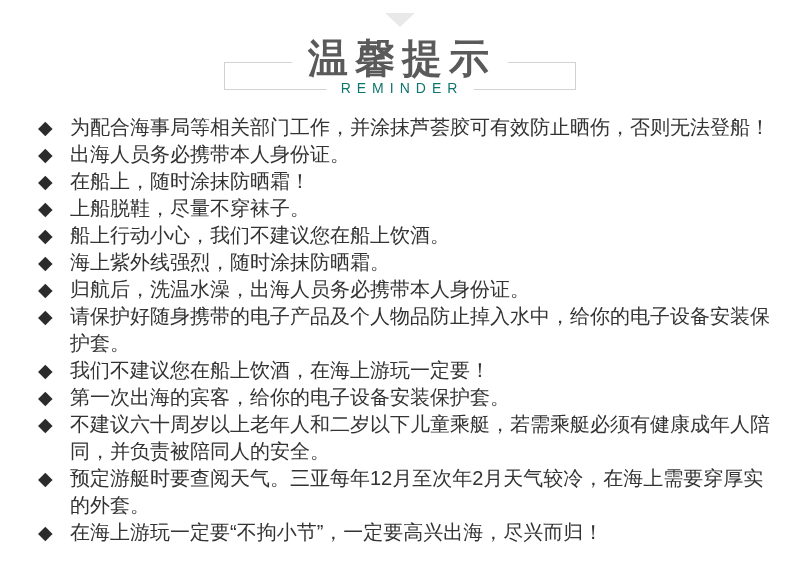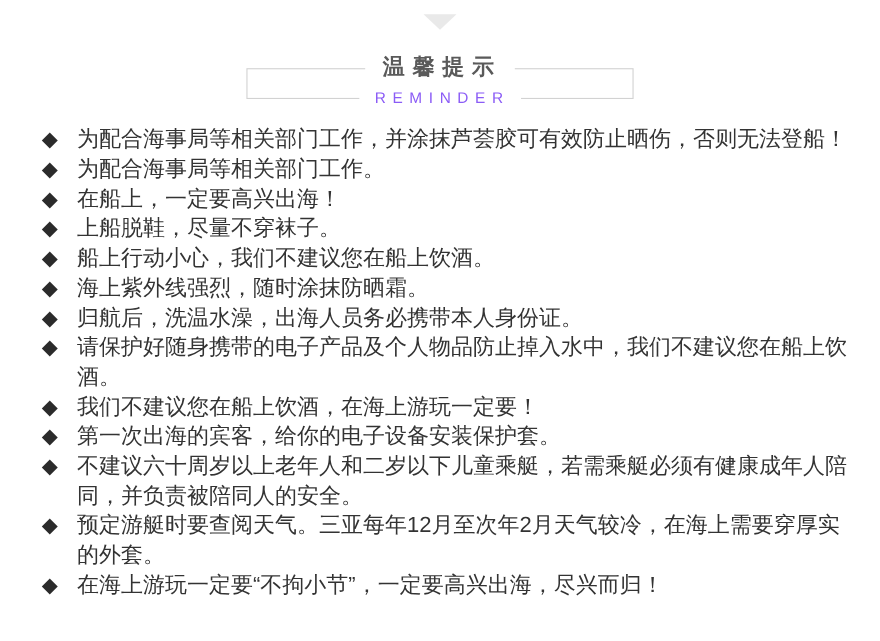--- a/index.html
+++ b/index.html
@@ -32,36 +32,36 @@
     border: 1px solid #d2d2d2;
   }
   .title {
     position: absolute;
     margin: 0;
     top: 0;
     left: 50%;
     transform: translate(-50%, -58%);
     background: #ffffff;
     padding: 0 12px 0 16px;
-    font-size: 20px;
+    font-size: 40px;
     font-weight: bold;
     letter-spacing: 7px;
     color: #5a5a5a;
     white-space: nowrap;
   }
   .subtitle {
     position: absolute;
     bottom: 0;
     left: 50%;
     transform: translate(-50%, 46%);
     background: #ffffff;
     padding: 0 10px 0 14px;
     font-size: 14px;
     letter-spacing: 6px;
-    color: #8b5cf6;
+    color: #0f766e;
     white-space: nowrap;
   }
   
   .tips {
     list-style: none;
     margin: 0;
     padding: 24px 26px 0 38px;
   }
   .tips li {
     display: flex;
@@ -94,45 +94,45 @@
     <div class="subtitle">REMINDER</div>
   </div>
 
   <ul class="tips">
     <li>
       <span class="bullet">◆</span>
       <span class="tip">为配合海事局等相关部门工作，并涂抹芦荟胶可有效防止晒伤，否则无法登船！</span>
     </li>
     <li>
       <span class="bullet">◆</span>
-      <span class="tip">为配合海事局等相关部门工作。</span>
+      <span class="tip">出海人员务必携带本人身份证。</span>
     </li>
     <li>
       <span class="bullet">◆</span>
-      <span class="tip">在船上，一定要高兴出海！</span>
+      <span class="tip">在船上，随时涂抹防晒霜！</span>
     </li>
     <li>
       <span class="bullet">◆</span>
       <span class="tip">上船脱鞋，尽量不穿袜子。</span>
     </li>
     <li>
       <span class="bullet">◆</span>
       <span class="tip">船上行动小心，我们不建议您在船上饮酒。</span>
     </li>
     <li>
       <span class="bullet">◆</span>
       <span class="tip">海上紫外线强烈，随时涂抹防晒霜。</span>
     </li>
     <li>
       <span class="bullet">◆</span>
       <span class="tip">归航后，洗温水澡，出海人员务必携带本人身份证。</span>
     </li>
     <li>
       <span class="bullet">◆</span>
-      <span class="tip">请保护好随身携带的电子产品及个人物品防止掉入水中，我们不建议您在船上饮酒。</span>
+      <span class="tip">请保护好随身携带的电子产品及个人物品防止掉入水中，给你的电子设备安装保护套。</span>
     </li>
     <li>
       <span class="bullet">◆</span>
       <span class="tip">我们不建议您在船上饮酒，在海上游玩一定要！</span>
     </li>
     <li>
       <span class="bullet">◆</span>
       <span class="tip">第一次出海的宾客，给你的电子设备安装保护套。</span>
     </li>
     <li>

